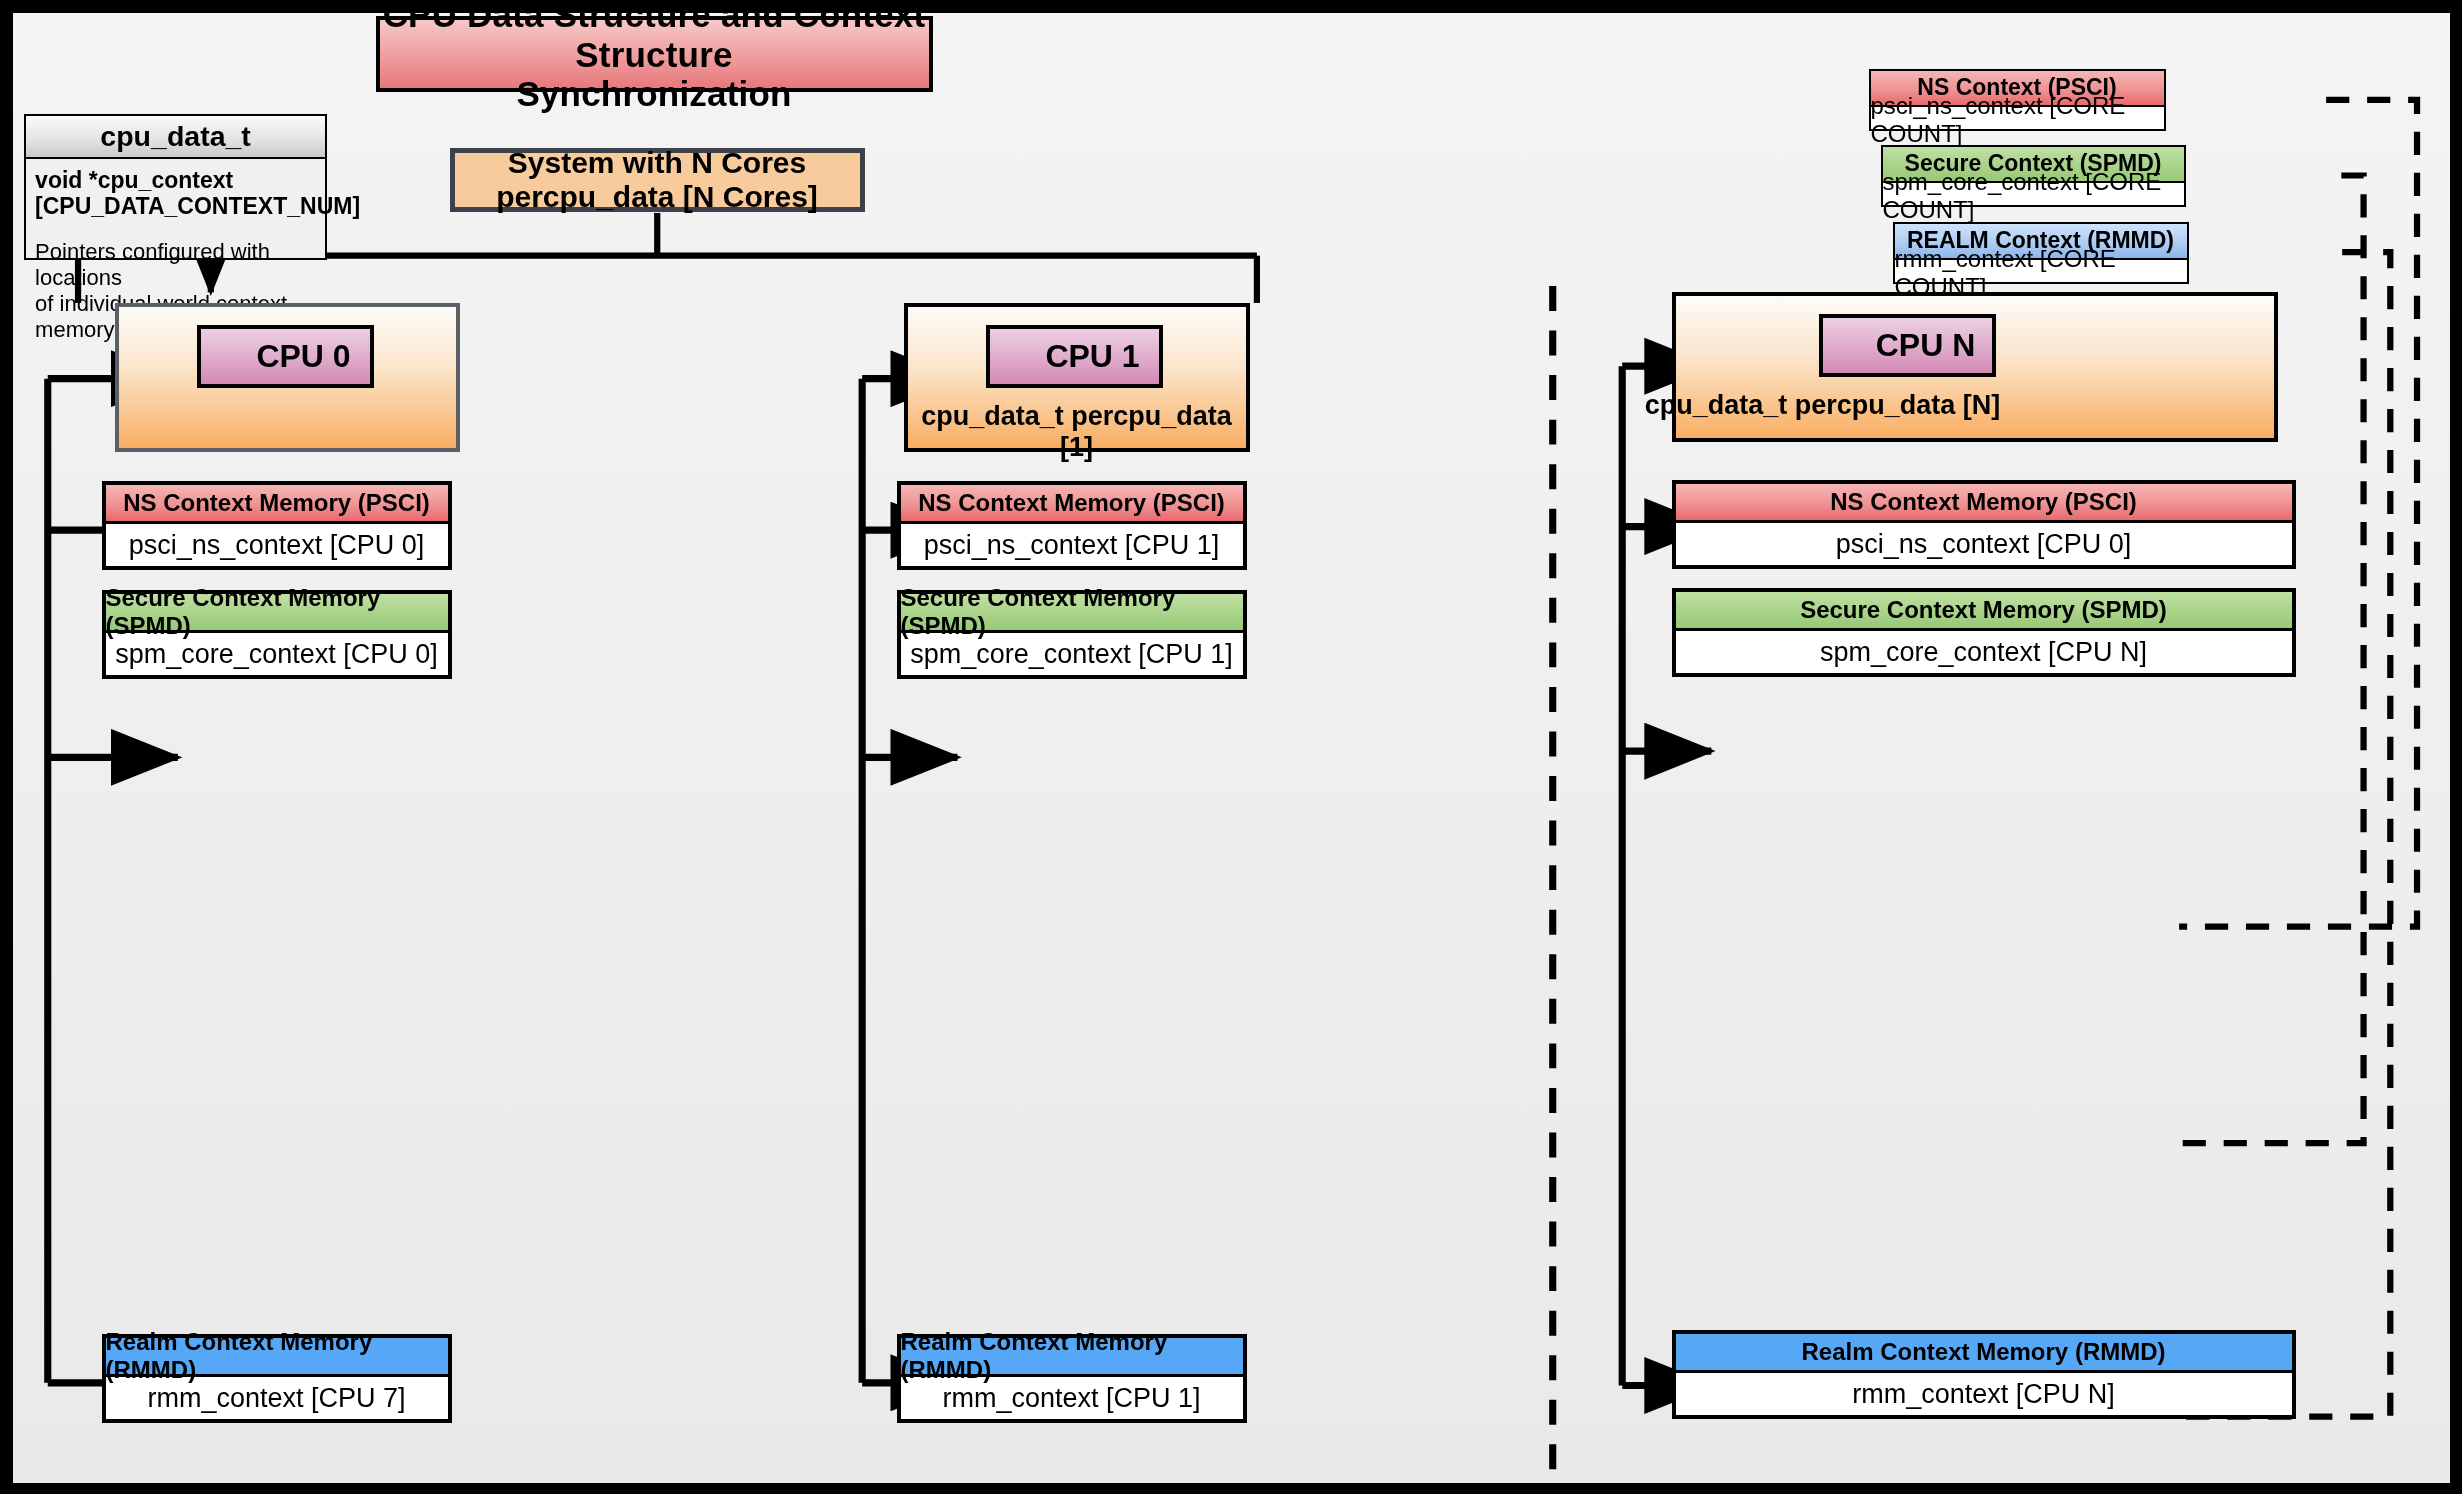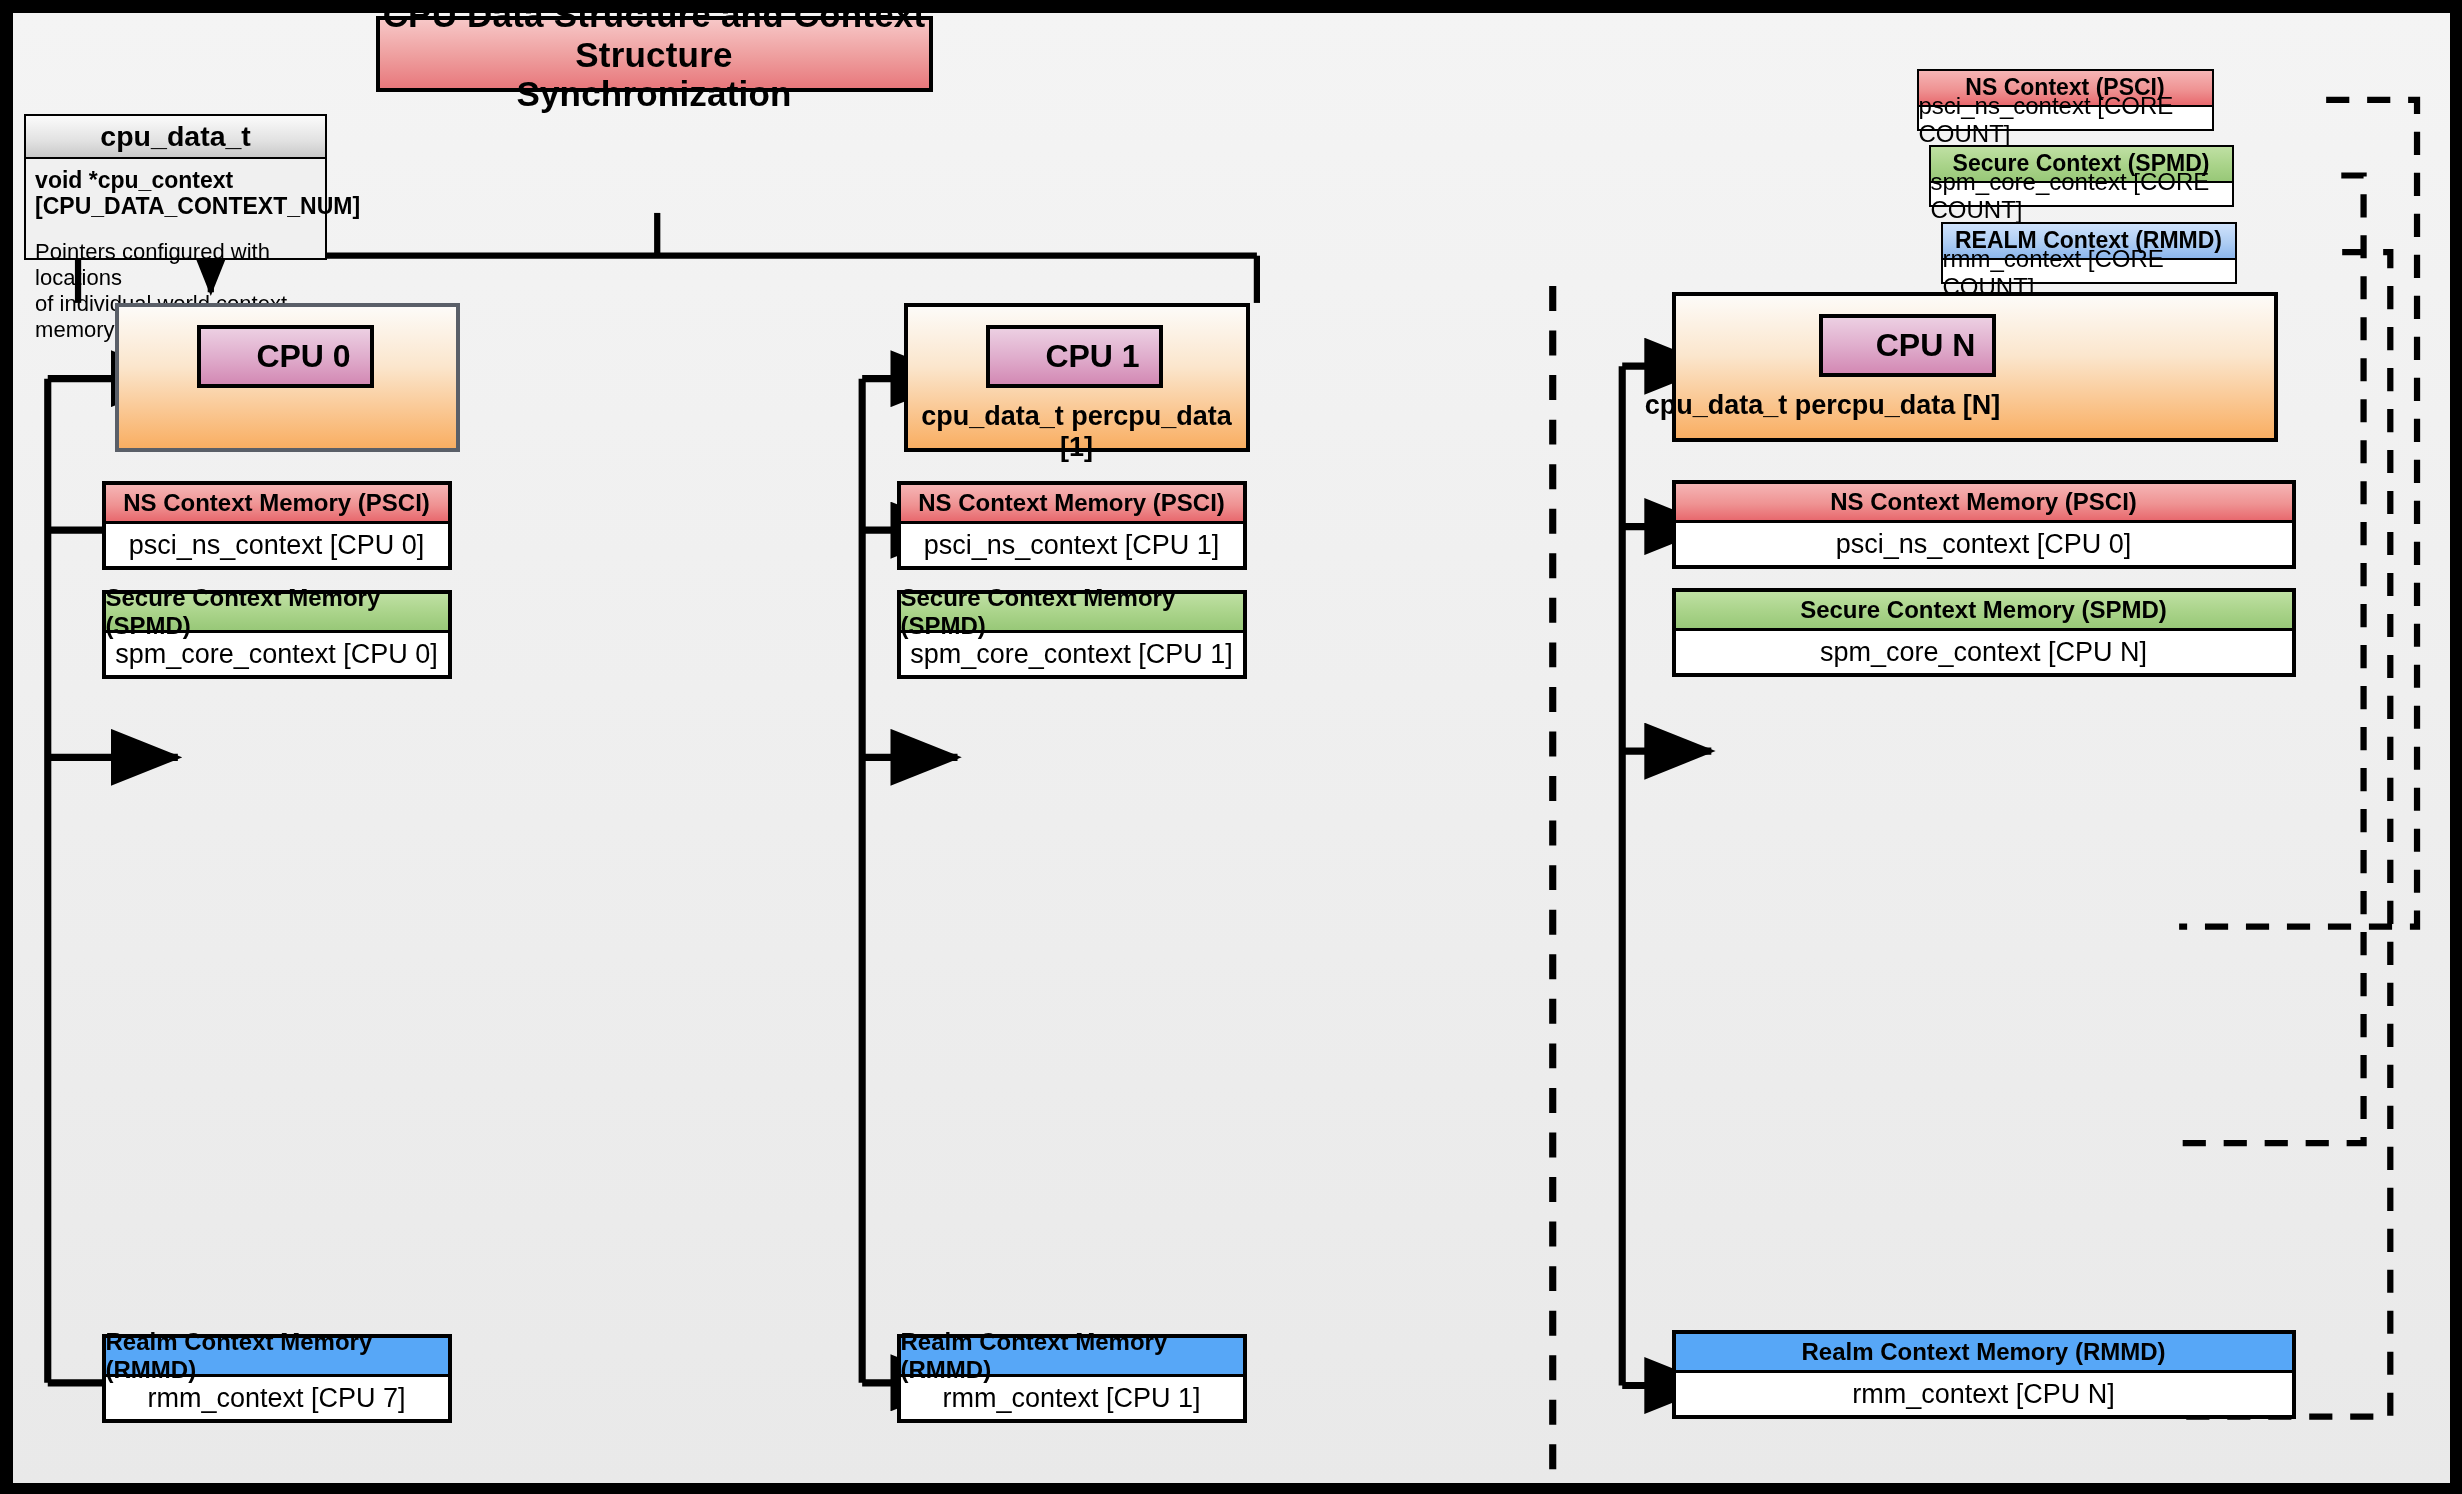--- a/index.html
+++ b/index.html
@@ -43,21 +43,21 @@
   .ctx .hdr{height:36px;display:flex;align-items:center;justify-content:center;border-bottom:3.6px solid #000;}
   .ctx .hdr span{font-weight:bold;font-size:24px;color:#000;}
   .ctx .body{display:flex;align-items:center;justify-content:center;}
   .ctx .body span{font-size:27px;color:#000;}
   .hdr-ns{background:linear-gradient(180deg,#f5b5b5 0%,#ef9393 55%,#e8696e 100%);}
   .hdr-sec{background:linear-gradient(180deg,#bfe0a3 0%,#a9d389 55%,#98c878 100%);}
   .hdr-realm{background:#57a7f7;}
   .hdr-realm-g{background:linear-gradient(180deg,#cfe2fb 0%,#aecdf3 55%,#8cb6ec 100%);}
 
   
-  .gctx{border:2.7px solid #000;background:#fff;margin-left:48px;}
+  .gctx{border:2.7px solid #000;background:#fff;}
   .gctx .hdr{height:34px;display:flex;align-items:center;justify-content:center;border-bottom:2.7px solid #000;}
   .gctx .hdr span{font-weight:bold;font-size:23px;}
   .gctx .body{display:flex;align-items:center;justify-content:center;}
   .gctx .body span{font-size:24px;}
 
   svg.lines{position:absolute;left:0;top:0;width:2437px;height:1470px;pointer-events:none;overflow:visible;}
 </style>
 </head>
 <body>
 
@@ -134,20 +134,24 @@
       <span>cpu_data_t</span>
     </div>
     <div class="struct-body">
       <div class="l1">void  *cpu_context
 [CPU_DATA_CONTEXT_NUM]</div>
       <div class="l2">Pointers configured with locations
 of individual world context memory</div>
     </div>
   </div>
 
+  <div class="node system-box" style="left:437px;top:135px;width:415px;height:64px;">
+    <div class="txt">System with N Cores
+percpu_data [N Cores]</div>
+  </div>
 
   <div class="node gctx" style="left:1856px;top:56px;width:297px;height:62px;">
     <div class="hdr hdr-ns">
       <span>NS Context  (PSCI)</span>
     </div>
     <div class="body" style="height:26px;">
       <span>psci_ns_context [CORE COUNT]</span>
     </div>
   </div>
 

